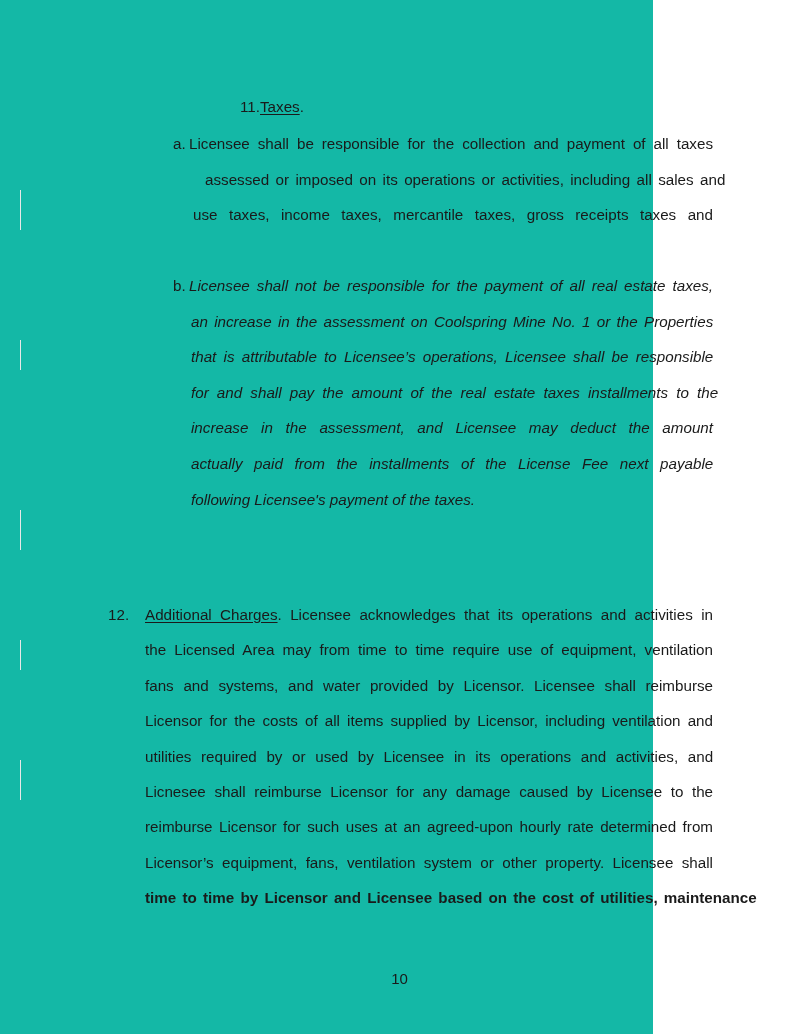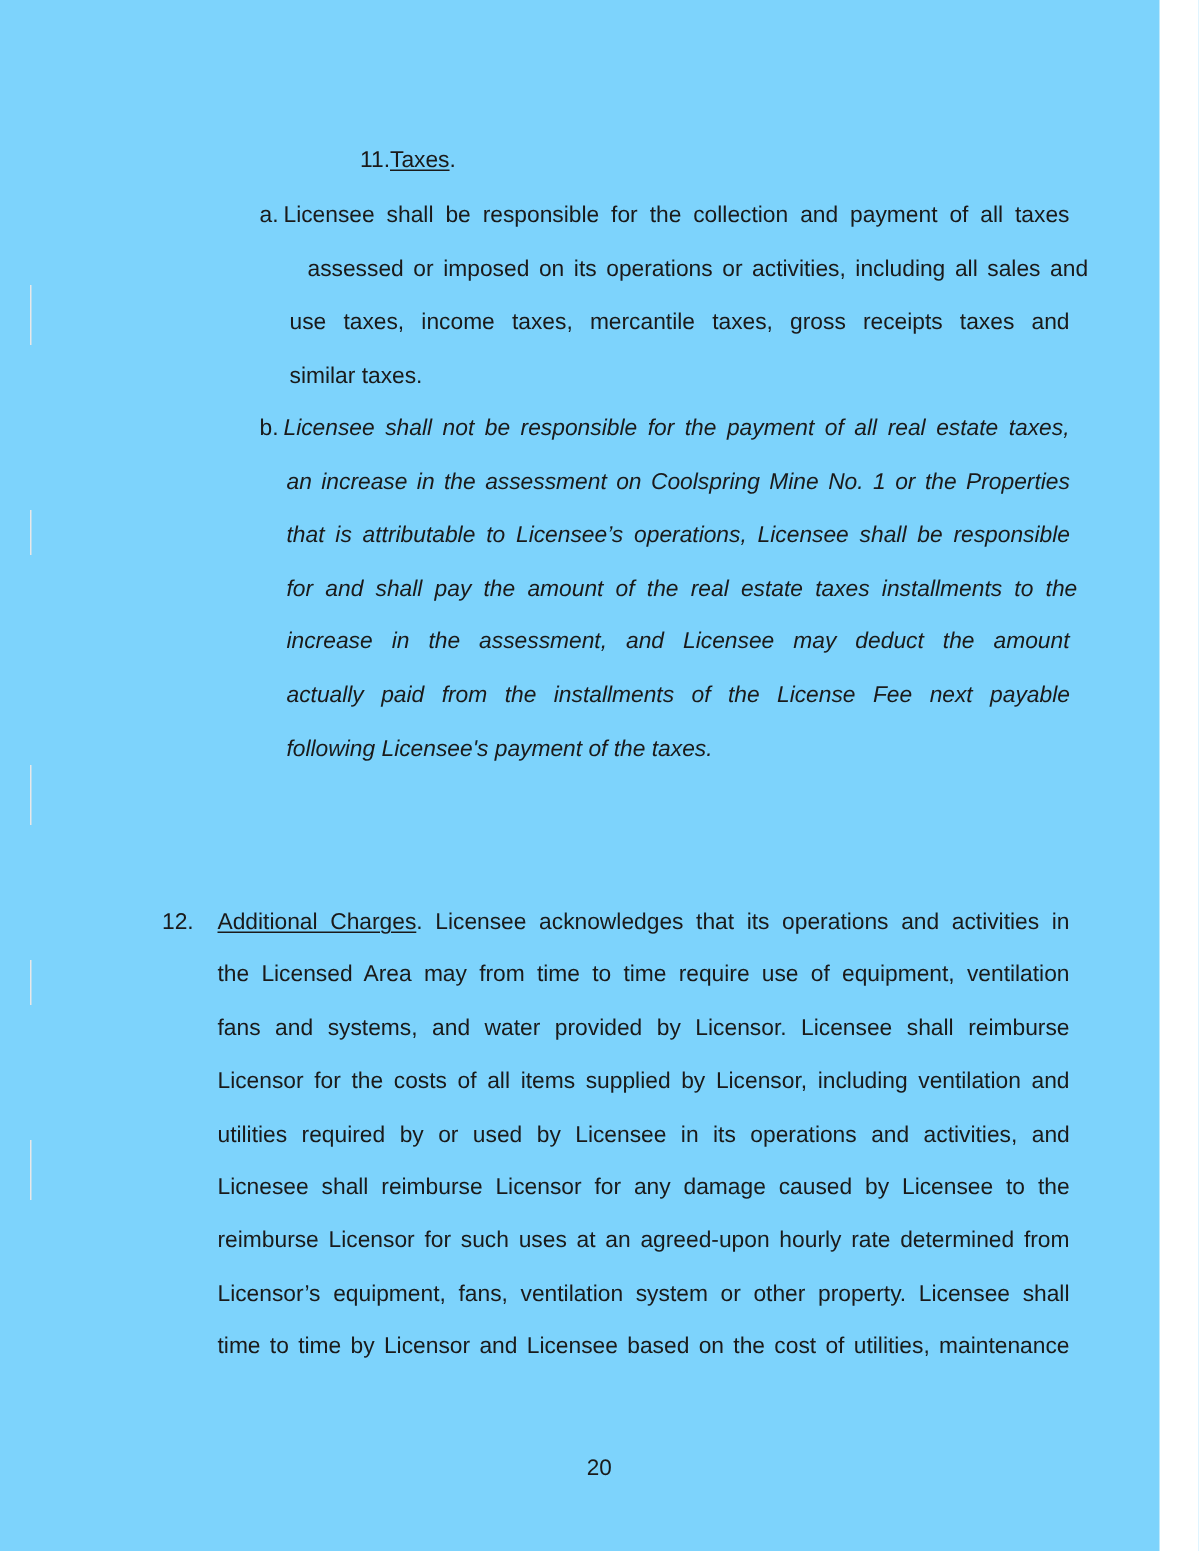--- a/index.html
+++ b/index.html
@@ -12,22 +12,22 @@
       height: 1034px;
       position: relative;
       overflow: hidden;
       font-family: "Liberation Sans", sans-serif;
       color: #1a1a1a;
       font-size: 15.2px;
     }
     .page {
       position: absolute;
       left: 0; top: 0;
-      width: 773px; height: 1034px;
-      background: #7dd3fc;
+      width: 653px; height: 1034px;
+      background: #14b8a6;
     }
     
     .scan-mark {
       position: absolute;
       left: 20px;
       width: 1px;
       background: #e8e8e8;
     }
     .heading-11 {
       position: absolute;
@@ -96,21 +96,20 @@
   <div class="heading-11">
     <span>11.</span><span class="u">Taxes</span><span>.</span>
   </div>
 
   <div class="item" style="top:126px;">
     <span class="marker">a.</span>
     <div class="body" style="margin-left:18px;">
       <span class="line" style="white-space: nowrap; display: block; word-spacing: 3.72727px;">Licensee shall be responsible for the collection and payment of all taxes</span>
       <span class="line" style="margin-left: 16px; white-space: nowrap; display: block; word-spacing: 2.18182px;">assessed or imposed on its operations or activities, including all sales and</span>
       <span class="line" style="margin-left: 4px; white-space: nowrap; display: block; word-spacing: 7.22222px;">use taxes, income taxes, mercantile taxes, gross receipts taxes and</span>
-      <span class="line last" style="margin-left:4px;">similar taxes.</span>
     </div>
   </div>
 
   <div class="item" style="top:268px;">
     <span class="marker">b.</span>
     <div class="body" style="margin-left:18px;font-style:italic;">
       <span class="line" style="white-space: nowrap; display: block; word-spacing: 2.75px;">Licensee shall not be responsible for the payment of all real estate taxes,</span>
       <span class="line" style="margin-left: 2px; white-space: nowrap; display: block; word-spacing: 2.08333px;">an increase in the assessment on Coolspring Mine No. 1 or the Properties</span>
       <span class="line" style="margin-left: 2px; white-space: nowrap; display: block; word-spacing: 3px;">that is attributable to Licensee’s operations, Licensee shall be responsible</span>
       <span class="line" style="margin-left: 2px; white-space: nowrap; display: block; word-spacing: 3.92308px;">for and shall pay the amount of the real estate taxes installments to the</span>
@@ -124,18 +123,18 @@
     <span class="num">12.</span>
     <div class="body" style="margin-left:37px;">
       <span class="line" style="white-space: nowrap; display: block; word-spacing: 3.8px;"><span class="u">Additional Charges</span><span>.  Licensee acknowledges that its operations and activities in</span></span>
       <span class="line" style="white-space: nowrap; display: block; word-spacing: 3.91667px;">the Licensed Area may from time to time require use of equipment, ventilation</span>
       <span class="line" style="white-space: nowrap; display: block; word-spacing: 5px;">fans and systems, and water provided by Licensor.  Licensee shall reimburse</span>
       <span class="line" style="white-space: nowrap; display: block; word-spacing: 2.83333px;">Licensor for the costs of all items supplied by Licensor, including ventilation and</span>
       <span class="line" style="white-space: nowrap; display: block; word-spacing: 5.41667px;">utilities required by or used by Licensee in its operations and activities, and</span>
       <span class="line" style="white-space: nowrap; display: block; word-spacing: 4.36364px;">Licnesee shall reimburse Licensor for any damage caused by Licensee to the</span>
       <span class="line" style="white-space: nowrap; display: block; word-spacing: 2.27273px;">reimburse Licensor for such uses at an agreed-upon hourly rate determined from</span>
       <span class="line" style="white-space: nowrap; display: block; word-spacing: 3.8px;">Licensor’s equipment, fans, ventilation system or other property.  Licensee shall</span>
-      <span class="line" style="white-space: nowrap; display: block; word-spacing: 2px;">time to time by Licensor and Licensee based on the cost of utilities, maintenance</span>
+      <span class="line" style="white-space: nowrap; display: block; word-spacing: 2px; font-weight: bold;">time to time by Licensor and Licensee based on the cost of utilities, maintenance</span>
     </div>
   </div>
 
-  <div class="page-number">20</div>
+  <div class="page-number">10</div>
 </div>
 
 </body></html>

